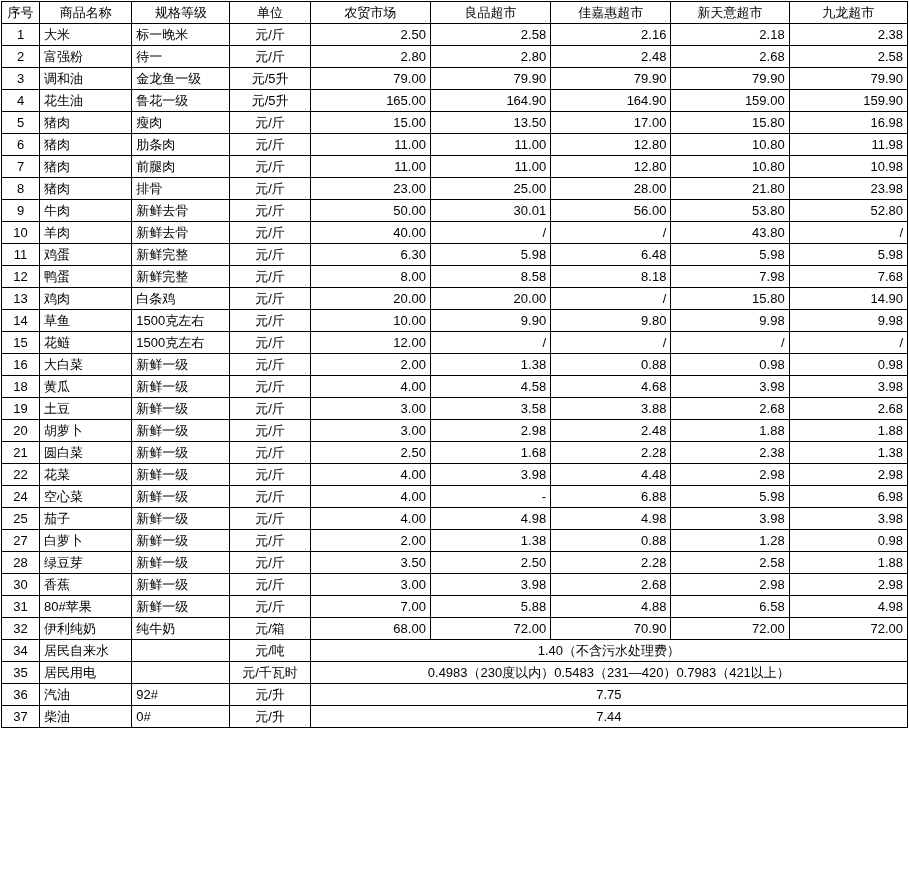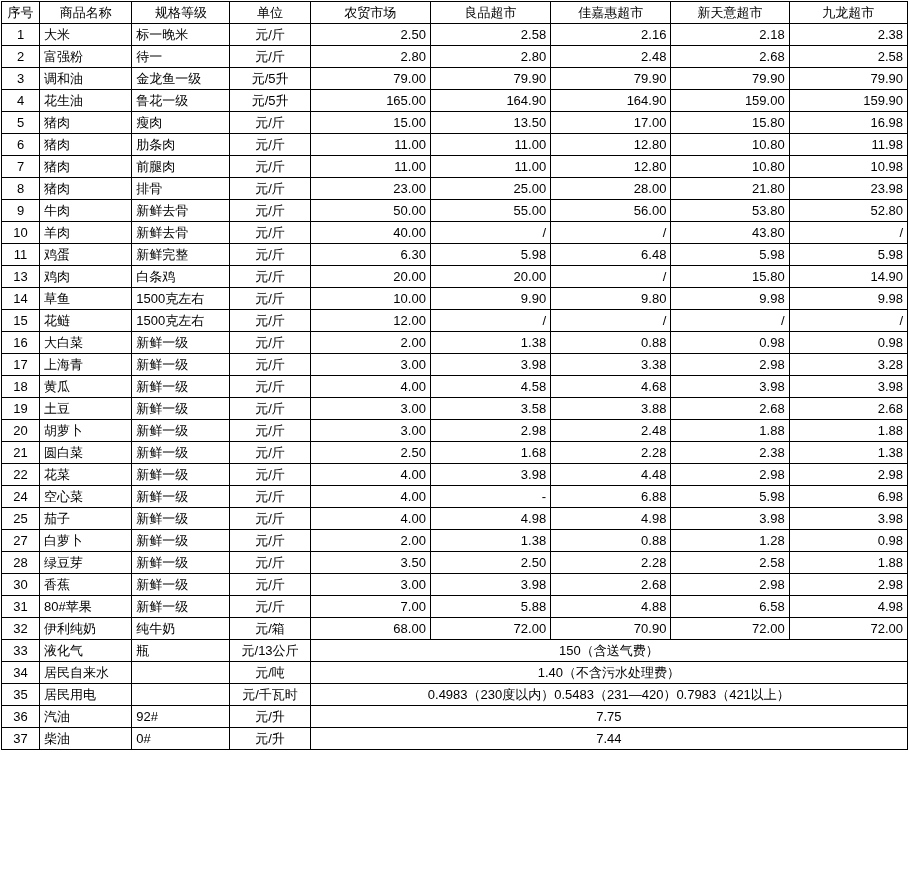--- a/index.html
+++ b/index.html
@@ -170,21 +170,21 @@
           <td class="num">28.00</td>
           <td class="num">21.80</td>
           <td class="num">23.98</td>
         </tr>
         <tr>
           <td class="ctr">9</td>
           <td class="lft">牛肉</td>
           <td class="lft">新鲜去骨</td>
           <td class="ctr">元/斤</td>
           <td class="num">50.00</td>
-          <td class="num">55.00</td>
+          <td class="num">30.01</td>
           <td class="num">56.00</td>
           <td class="num">53.80</td>
           <td class="num">52.80</td>
         </tr>
         <tr>
           <td class="ctr">10</td>
           <td class="lft">羊肉</td>
           <td class="lft">新鲜去骨</td>
           <td class="ctr">元/斤</td>
           <td class="num">40.00</td>
@@ -198,20 +198,31 @@
           <td class="lft">鸡蛋</td>
           <td class="lft">新鲜完整</td>
           <td class="ctr">元/斤</td>
           <td class="num">6.30</td>
           <td class="num">5.98</td>
           <td class="num">6.48</td>
           <td class="num">5.98</td>
           <td class="num">5.98</td>
         </tr>
         <tr>
+          <td class="ctr">12</td>
+          <td class="lft">鸭蛋</td>
+          <td class="lft">新鲜完整</td>
+          <td class="ctr">元/斤</td>
+          <td class="num">8.00</td>
+          <td class="num">8.58</td>
+          <td class="num">8.18</td>
+          <td class="num">7.98</td>
+          <td class="num">7.68</td>
+        </tr>
+        <tr>
           <td class="ctr">13</td>
           <td class="lft">鸡肉</td>
           <td class="lft">白条鸡</td>
           <td class="ctr">元/斤</td>
           <td class="num">20.00</td>
           <td class="num">20.00</td>
           <td class="num">/</td>
           <td class="num">15.80</td>
           <td class="num">14.90</td>
         </tr>
@@ -240,31 +251,20 @@
         <tr>
           <td class="ctr">16</td>
           <td class="lft">大白菜</td>
           <td class="lft">新鲜一级</td>
           <td class="ctr">元/斤</td>
           <td class="num">2.00</td>
           <td class="num">1.38</td>
           <td class="num">0.88</td>
           <td class="num">0.98</td>
           <td class="num">0.98</td>
-        </tr>
-        <tr>
-          <td class="ctr">17</td>
-          <td class="lft">上海青</td>
-          <td class="lft">新鲜一级</td>
-          <td class="ctr">元/斤</td>
-          <td class="num">3.00</td>
-          <td class="num">3.98</td>
-          <td class="num">3.38</td>
-          <td class="num">2.98</td>
-          <td class="num">3.28</td>
         </tr>
         <tr>
           <td class="ctr">18</td>
           <td class="lft">黄瓜</td>
           <td class="lft">新鲜一级</td>
           <td class="ctr">元/斤</td>
           <td class="num">4.00</td>
           <td class="num">4.58</td>
           <td class="num">4.68</td>
           <td class="num">3.98</td>
@@ -385,27 +385,20 @@
           <td class="lft">伊利纯奶</td>
           <td class="lft">纯牛奶</td>
           <td class="ctr">元/箱</td>
           <td class="num">68.00</td>
           <td class="num">72.00</td>
           <td class="num">70.90</td>
           <td class="num">72.00</td>
           <td class="num">72.00</td>
         </tr>
         <tr>
-          <td class="ctr">33</td>
-          <td class="lft">液化气</td>
-          <td class="lft">瓶</td>
-          <td class="ctr">元/13公斤</td>
-          <td class="merged" colspan="5">150（含送气费）</td>
-        </tr>
-        <tr>
           <td class="ctr">34</td>
           <td class="lft">居民自来水</td>
           <td class="lft"></td>
           <td class="ctr">元/吨</td>
           <td class="merged" colspan="5">1.40（不含污水处理费）</td>
         </tr>
         <tr>
           <td class="ctr">35</td>
           <td class="lft">居民用电</td>
           <td class="lft"></td>

